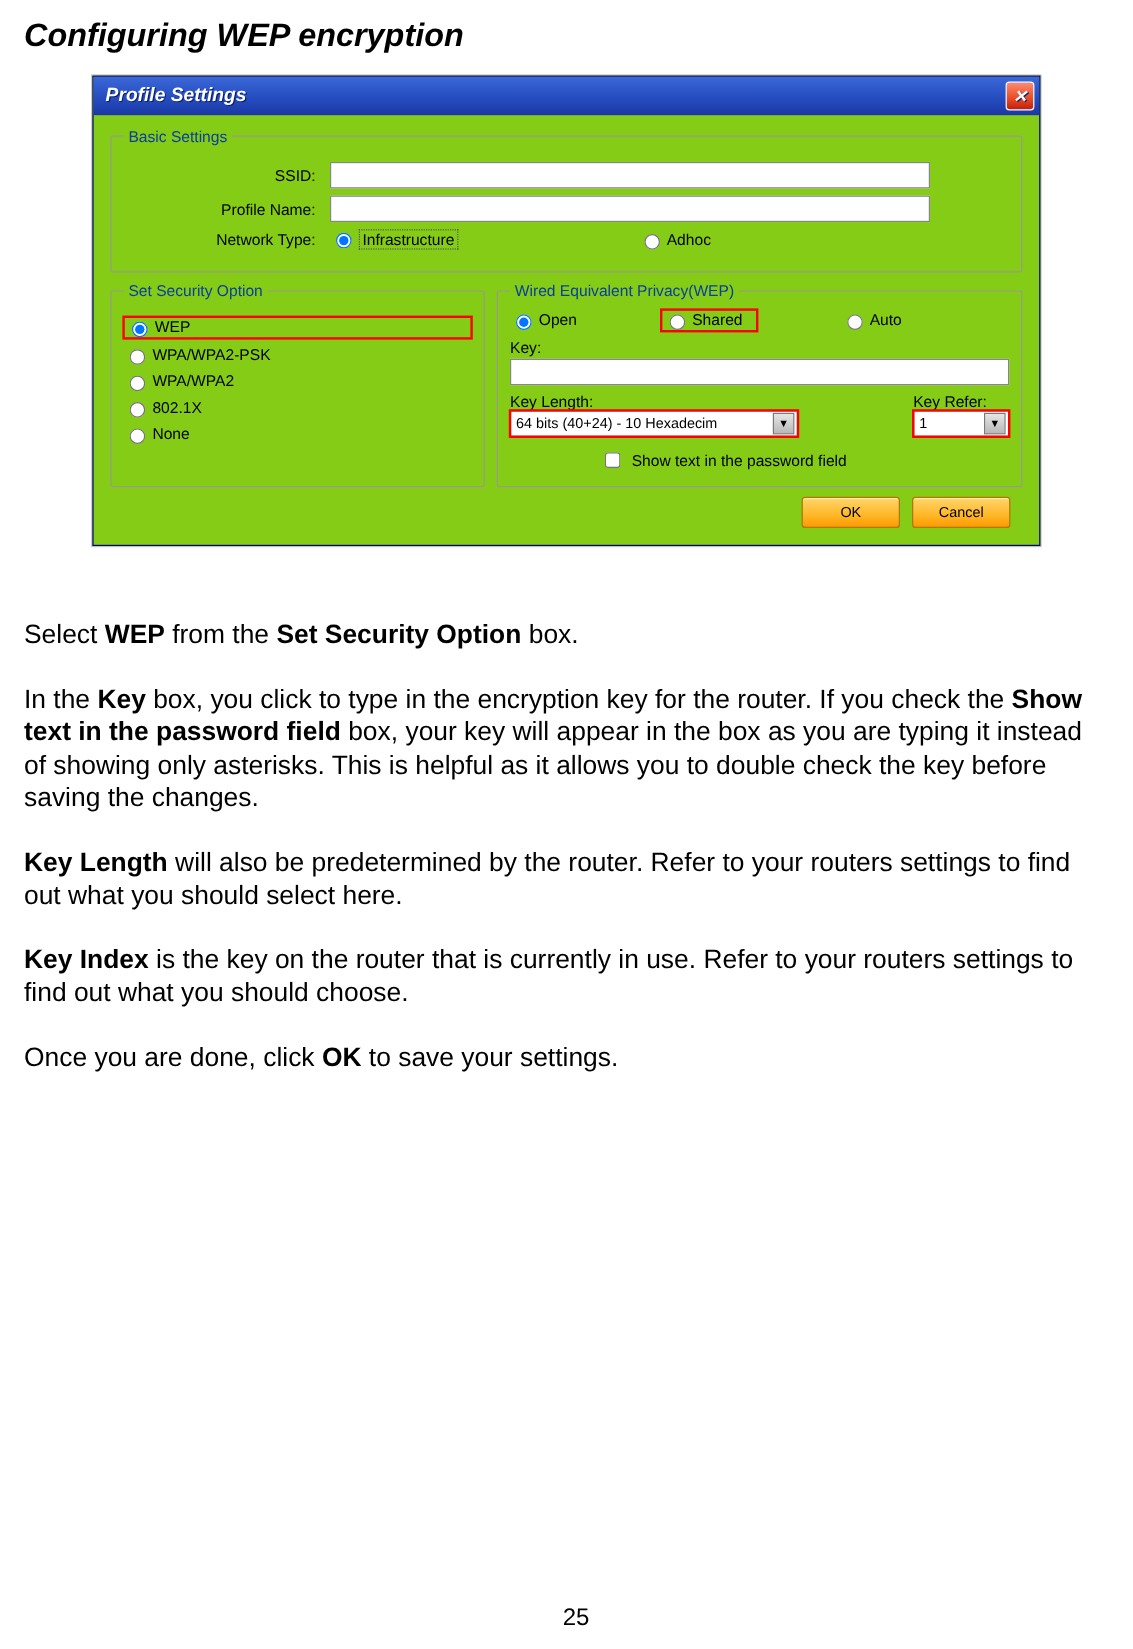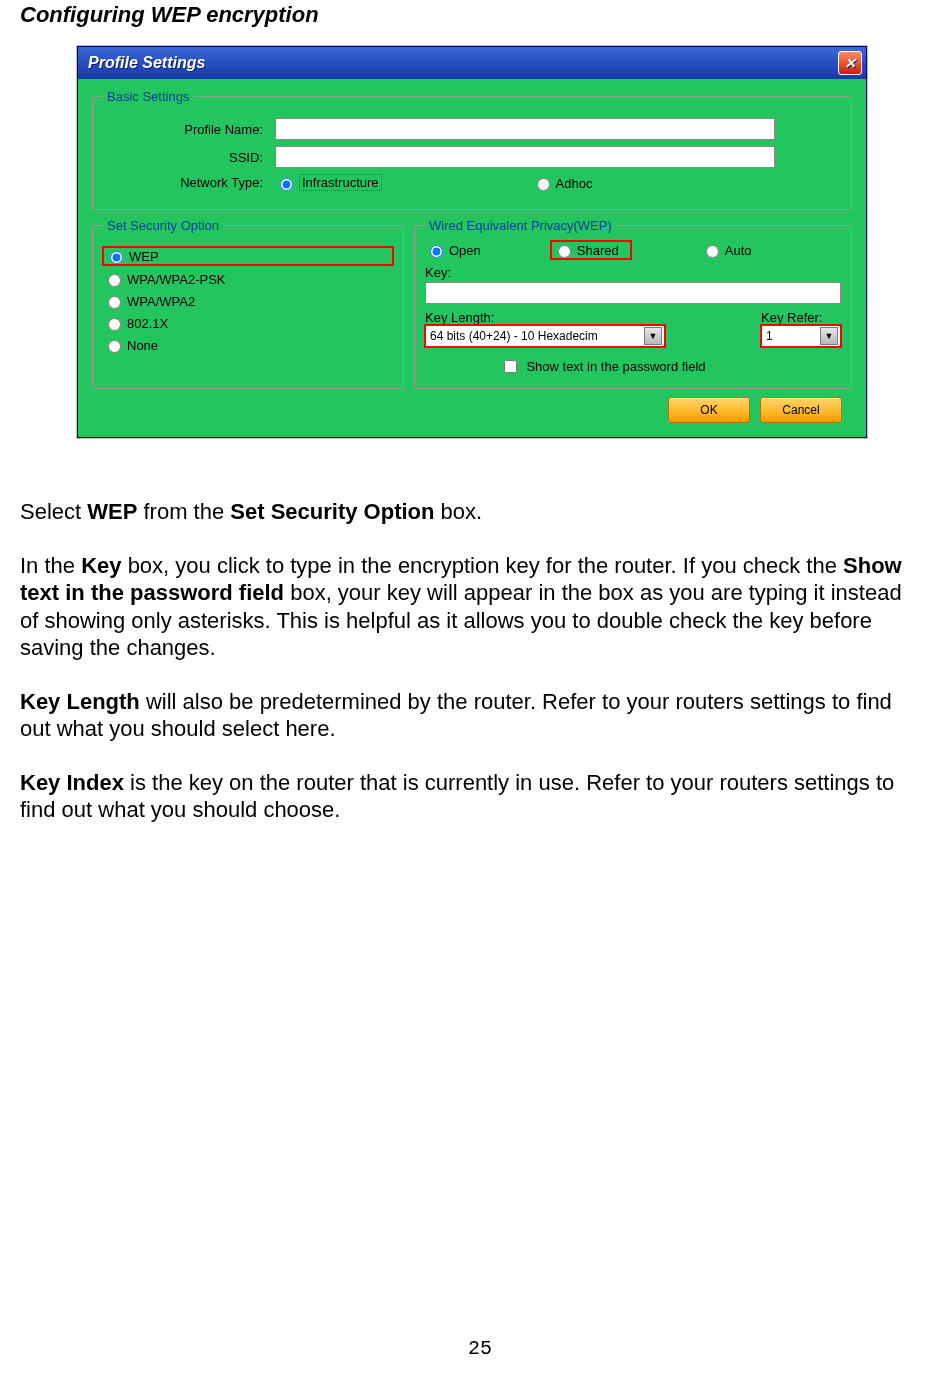--- a/index.html
+++ b/index.html
@@ -13,31 +13,31 @@
     width: 944px;
     min-height: 1374px;
     margin: 0 auto;
     box-sizing: border-box;
     padding: 0 20px 40px 20px;
     position: relative;
   }
   .heading {
     font-style: italic;
     font-weight: bold;
-    font-size: 22px;
+    font-size: 27px;
     margin: 0 0 18px 0;
-    padding-top: 2px;
+    padding-top: 14px;
   }
   .screenshot-wrap {
     width: 790px;
     margin: 0 auto 60px auto;
   }
   .window {
     border: 1px solid #000080;
-    background: #22c55e;
+    background: #84cc16;
     font-family: Tahoma, Arial, sans-serif;
     font-size: 13px;
     box-shadow: 0 0 0 1px #c0c0c0;
   }
   .titlebar {
     height: 32px;
     background: linear-gradient(to bottom, #3b68d9 0%, #274fc2 50%, #1a38a5 100%);
     display: flex;
     align-items: center;
     padding: 0 4px 0 10px;
@@ -79,21 +79,21 @@
     padding-right: 12px;
   }
   .text-input {
     flex: 1;
     height: 22px;
     border: 1px solid #888;
     background: #fff;
     box-sizing: border-box;
   }
   .wide-input { width: 500px; flex: none; }
-  .radio-item { display: inline-flex; align-items: flex-end; margin-right: 30px; }
+  .radio-item { display: inline-flex; align-items: flex-start; margin-right: 30px; }
   .radio-item input { margin-right: 6px; }
   .dotted-box { border: 1px dotted #555; padding: 0 2px; }
   .lower-row { display: flex; gap: 10px; }
   .lower-row fieldset { flex: 1; margin: 0; }
   .sec-options .radio-item { display: flex; margin: 6px 0; }
   .highlight-red { outline: 2px solid #ff0000; outline-offset: -1px; }
   .wep-top-row { display: flex; align-items: center; gap: 40px; margin-bottom: 6px; }
   .select-box {
     height: 22px;
     border: 1px solid #888;
@@ -128,21 +128,21 @@
     font-size: 22px;
     line-height: 1.25;
   }
   .doc-body p { margin: 0 0 26px 0; }
   .doc-body b { font-weight: bold; }
   .page-number {
     position: absolute;
     bottom: 14px;
     left: 16px; right: 0;
     text-align: center;
-    font-family: Liberation Mono, monospace;
+    font-family: Liberation Sans, sans-serif;
     font-size: 20px;
   }
 </style>
 </head>
 <body>
 
 <div class="page">
   <div class="heading">Configuring WEP encryption</div>
 
   <div class="screenshot-wrap">
@@ -151,25 +151,25 @@
         <span class="title">Profile Settings</span>
         <div class="close-btn">
           <span>✕</span>
         </div>
       </div>
       <div class="form-body">
 
         <fieldset>
           <legend>Basic Settings</legend>
           <div class="row">
-            <div class="row-label">Profile Name:</div>
+            <div class="row-label">SSID:</div>
             <input class="text-input wide-input" style="">
           </div>
           <div class="row">
-            <div class="row-label">SSID:</div>
+            <div class="row-label">Profile Name:</div>
             <input class="text-input wide-input" style="">
           </div>
           <div class="row">
             <div class="row-label">Network Type:</div>
             <div style="display:flex;align-items:center;gap:120px;">
               <label class="radio-item">
                 <input type="radio" checked="" style="">
                 <span class="dotted-box">Infrastructure</span>
               </label>
               <label class="radio-item">
@@ -260,16 +260,19 @@
     </p>
     <p>
       <span>In the </span><b>Key</b><span> box, you click to type in the encryption key for the router.  If you check the </span><b>Show text in the password field</b><span> box, your key will appear in the box as you are typing it instead of showing only asterisks.  This is helpful as it allows you to double check the key before saving the changes.</span>
     </p>
     <p>
       <b>Key Length</b><span> will also be predetermined by the router.  Refer to your routers settings to find out what you should select here.</span>
     </p>
     <p>
       <b>Key Index</b><span> is the key on the router that is currently in use.  Refer to your routers settings to find out what you should choose.</span>
     </p>
+    <p>
+      <span>Once you are done, click </span><b>OK</b><span> to save your settings.</span>
+    </p>
   </div>
 
   <div class="page-number">25</div>
 </div>
 
 </body></html>

